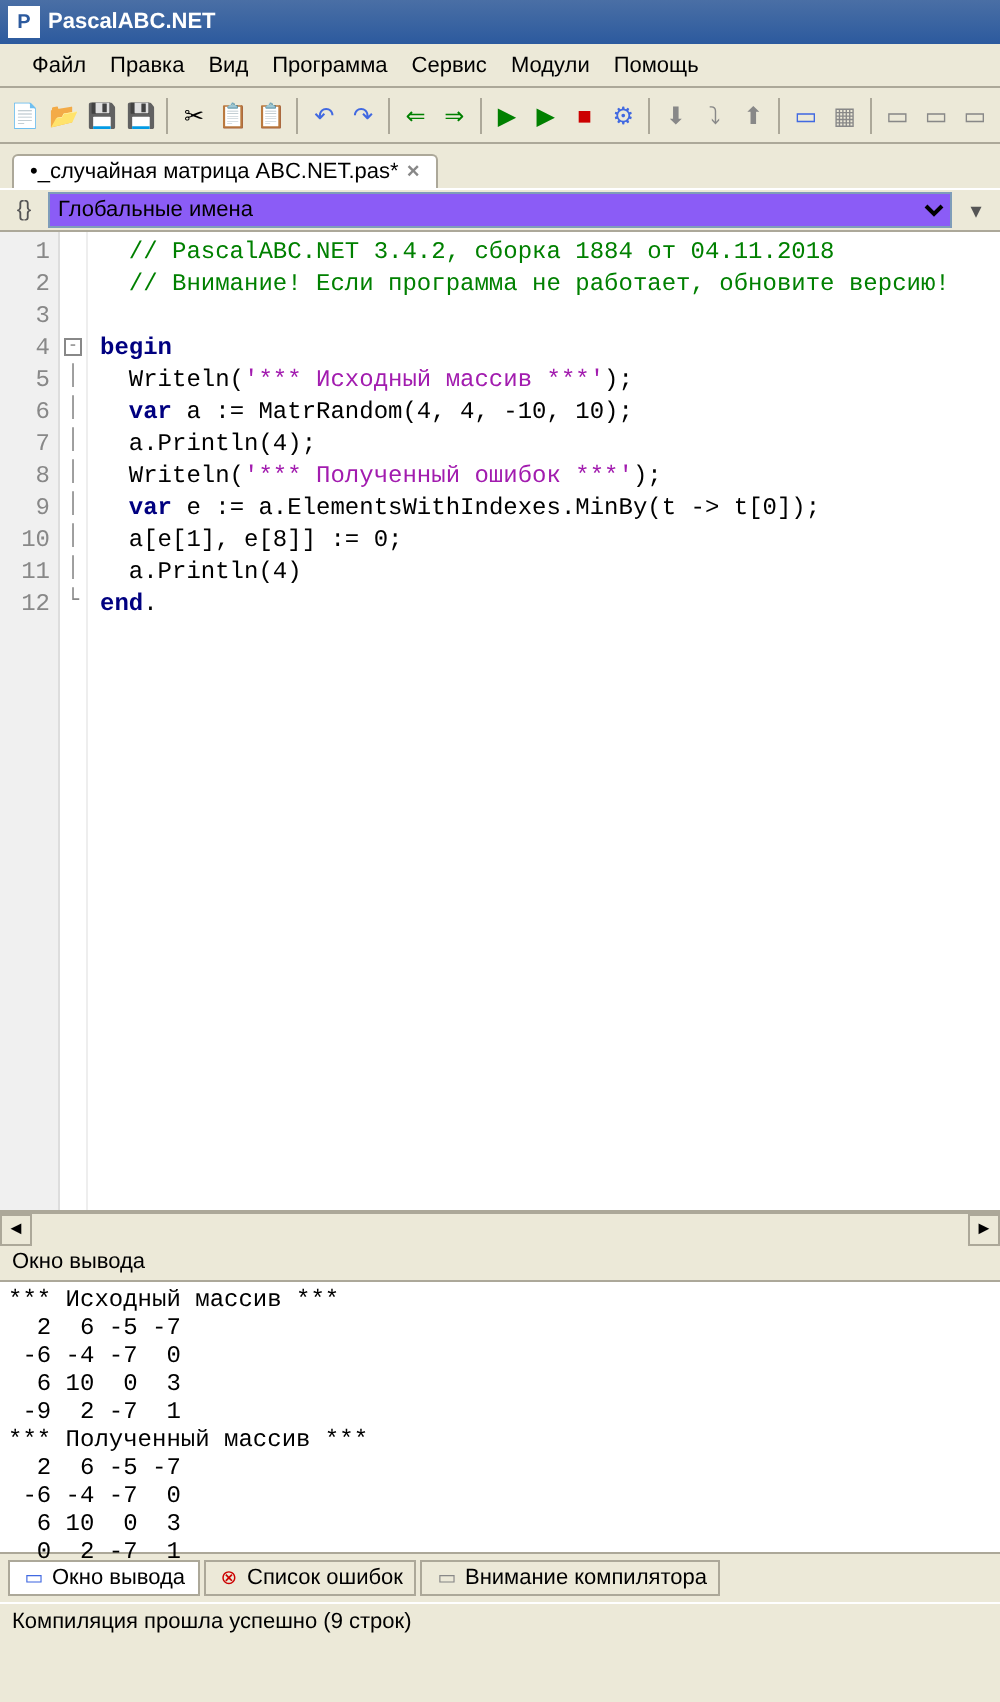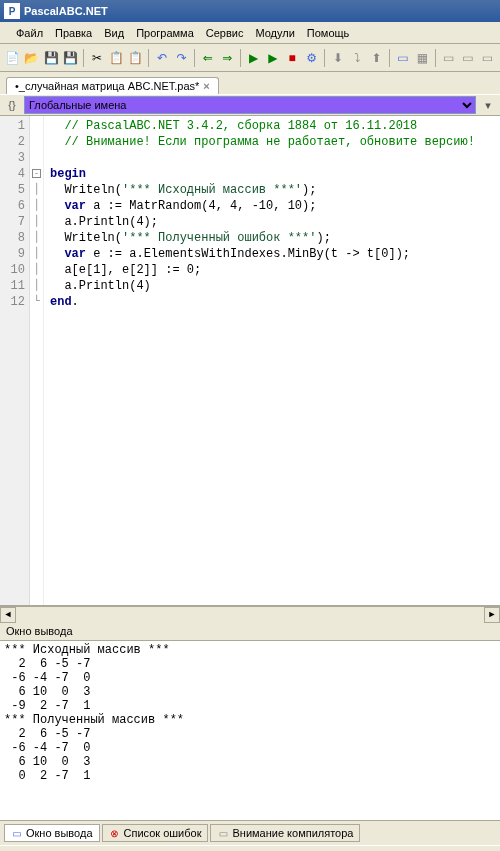--- a/index.html
+++ b/index.html
@@ -17,26 +17,26 @@
 .scopebar { background: #ece9d8; height: 22px; display: flex; align-items: center; padding: 0 4px; border-top: 1px solid #fff; border-bottom: 1px solid #aca899; gap: 4px; }
 .scopebar select { flex: 1; font-size: 11px; height: 18px; background: #8b5cf6; border: 1px solid #7f9db9; }
 .scope-icon { width: 16px; height: 16px; display: flex; align-items: center; justify-content: center; font-size: 11px; color: #555; }
 .editor { display: flex; background: #fff; height: 490px; border-bottom: 1px solid #aca899; overflow: hidden; position: relative; }
 .gutter { width: 30px; background: #f0f0f0; border-right: 1px solid #ddd; font-family: 'Courier New', monospace; font-size: 12px; color: #888; text-align: right; padding: 2px 4px 2px 0; line-height: 16px; }
 .fold-gutter { width: 14px; background: #fff; border-right: 1px solid #eee; font-family: monospace; font-size: 10px; color: #888; text-align: center; padding: 2px 0; line-height: 16px; }
 .fold-box { border: 1px solid #888; width: 9px; height: 9px; margin: 3px auto; line-height: 7px; font-size: 9px; }
 .code { flex: 1; font-family: 'Courier New', monospace; font-size: 12px; padding: 2px 6px; line-height: 16px; white-space: pre; overflow: hidden; }
 .c-comment { color: #008000; }
 .c-kw { color: #000080; font-weight: bold; }
-.c-str { color: #14532d; }
+.c-str { color: #a21caf; }
 .hscroll { height: 16px; background: #ece9d8; border-top: 1px solid #aca899; display: flex; }
 .hscroll .arrow { width: 16px; height: 16px; background: #ece9d8; border: 1px solid #aca899; text-align: center; line-height: 12px; font-size: 9px; }
 .hscroll .track { flex: 1; }
 .output-title { background: #ece9d8; padding: 3px 6px; border-bottom: 1px solid #aca899; }
-.output { background: #fff; font-family: 'Courier New', monospace; font-size: 12px; padding: 2px 4px; height: 180px; white-space: pre; line-height: 14px; border-bottom: 1px solid #aca899; }
+.output { background: #fff; font-family: 'Courier New', monospace; font-size: 12px; padding: 2px 4px; height: 136px; white-space: pre; line-height: 14px; border-bottom: 1px solid #aca899; }
 .bottom-tabs { background: #ece9d8; height: 24px; display: flex; align-items: center; padding: 0 4px; gap: 2px; }
 .btab { border: 1px solid #aca899; background: #fff; padding: 2px 6px; font-size: 11px; display: flex; align-items: center; gap: 3px; cursor: pointer; }
 .btab.inactive { background: #ece9d8; }
 .btab-icon { width: 12px; height: 12px; display: inline-flex; align-items: center; justify-content: center; font-size: 10px; }
 .statusbar { background: #ece9d8; height: 20px; padding: 3px 6px; border-top: 1px solid #fff; font-size: 11px; }
 </style>
 </head>
 <body>
 
 <div class="titlebar">
@@ -124,30 +124,30 @@
     <div class="fold-box">-</div>
     <div>│</div>
       <div>│</div>
       <div>│</div>
       <div>│</div>
       <div>│</div>
       <div>│</div>
       <div>│</div>
       <div>└</div>
   </div>
-  <div class="code"><span class="c-comment">  // PascalABC.NET 3.4.2, сборка 1884 от 16.11.2018</span>
+  <div class="code"><span class="c-comment">  // PascalABC.NET 3.4.2, сборка 1884 от 04.11.2018</span>
 <span class="c-comment">  // Внимание! Если программа не работает, обновите версию!</span>
 <span></span>
 <span class="c-kw">begin</span>
 <span>  Writeln(</span><span class="c-str">'*** Исходный массив ***'</span><span>);</span>
 <span>  </span><span class="c-kw">var</span><span> a := MatrRandom(4, 4, -10, 10);</span>
 <span>  a.Println(4);</span>
 <span>  Writeln(</span><span class="c-str">'*** Полученный ошибок ***'</span><span>);</span>
 <span>  </span><span class="c-kw">var</span><span> e := a.ElementsWithIndexes.MinBy(t -&gt; t[0]);</span>
-<span>  a[e[1], e[2]] := 0;</span>
+<span>  a[e[1], e[8]] := 0;</span>
 <span>  a.Println(4)</span>
 <span class="c-kw">end</span><span>.</span></div>
 </div>
 
 <div class="hscroll">
   <div class="arrow">◄</div>
   <div class="track"></div>
   <div class="arrow">►</div>
 </div>
 

